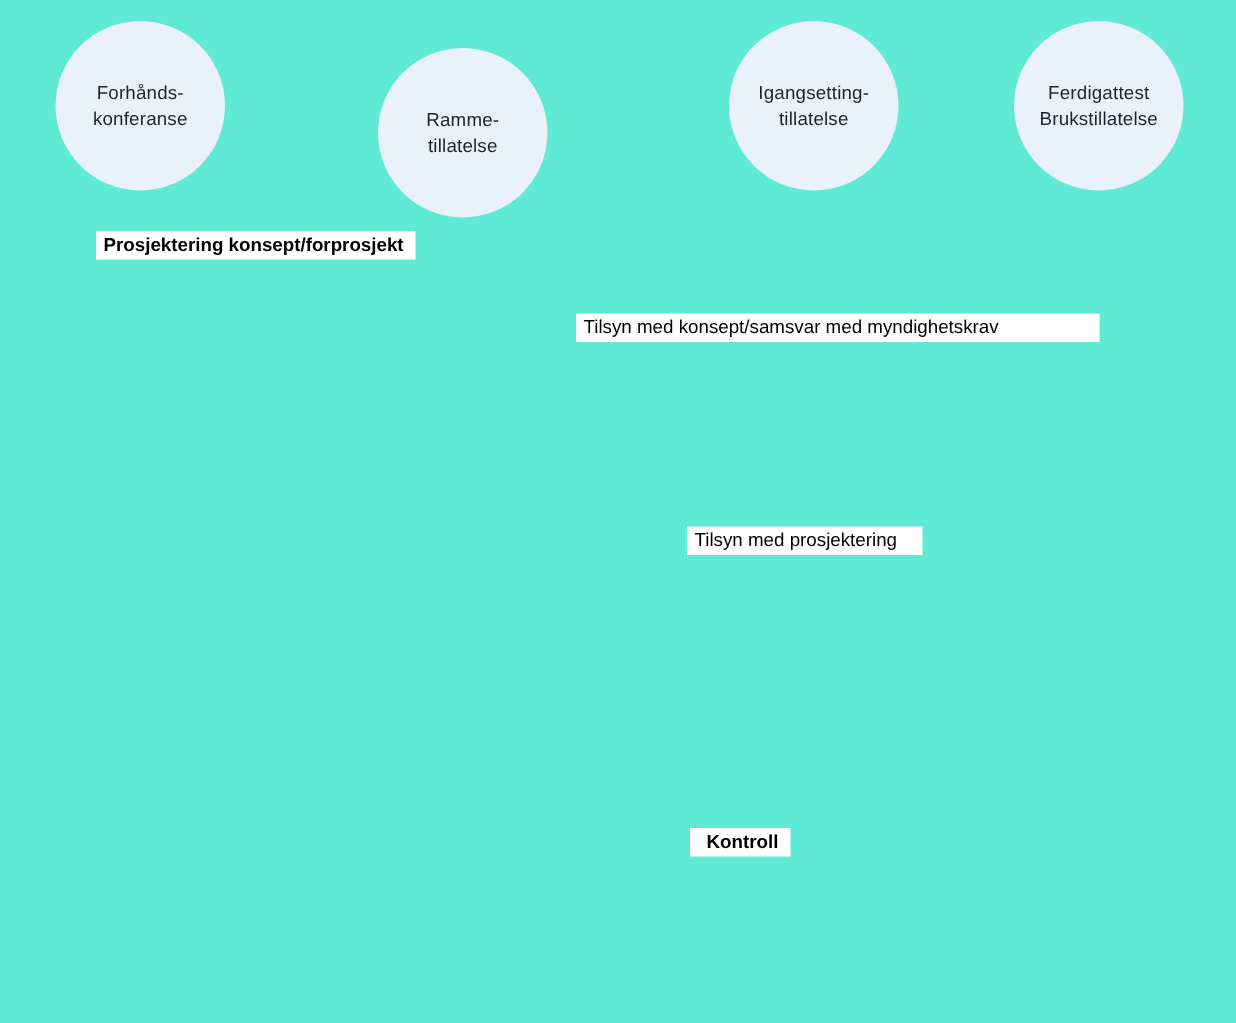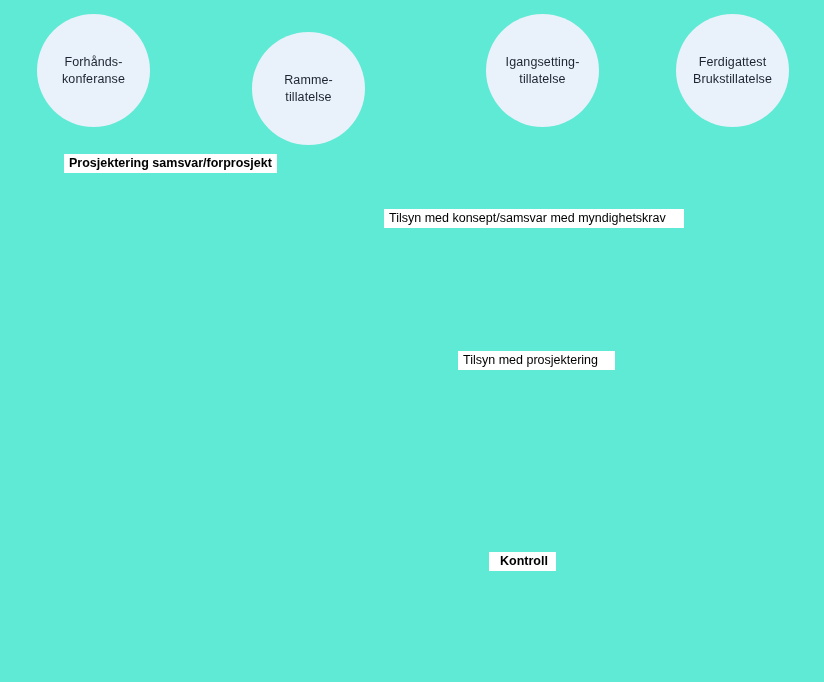--- a/index.html
+++ b/index.html
@@ -80,28 +80,28 @@
     <div class="phase-label">Igangsetting-
 tillatelse</div>
   </div>
 
   <div class="phase-node" style="left:676px; top:14px; width:113px; height:113px;">
     <div class="phase-label">Ferdigattest
 Brukstillatelse</div>
   </div>
 
   <div class="lane-label bold" style="left:64px; top:154px; width:213px;">
-    <span>Prosjektering samsvar/forprosjekt</span>
+    <span>Prosjektering konsept/forprosjekt</span>
   </div>
 
-  <div class="lane-label regular" style="left:384px; top:209px; width:300px;">
+  <div class="lane-label regular" style="left:384px; top:209px; width:349px;">
     <span>Tilsyn med konsept/samsvar med myndighetskrav</span>
   </div>
 
   <div class="lane-label regular" style="left:458px; top:351px; width:157px;">
     <span>Tilsyn med prosjektering</span>
   </div>
 
-  <div class="lane-label bold" style="left:489px; top:552px; width:67px;padding-left:11px;">
+  <div class="lane-label bold" style="left:460px; top:552px; width:67px;padding-left:11px;">
     <span>Kontroll</span>
   </div>
 
 </div>
 
 </body></html>

